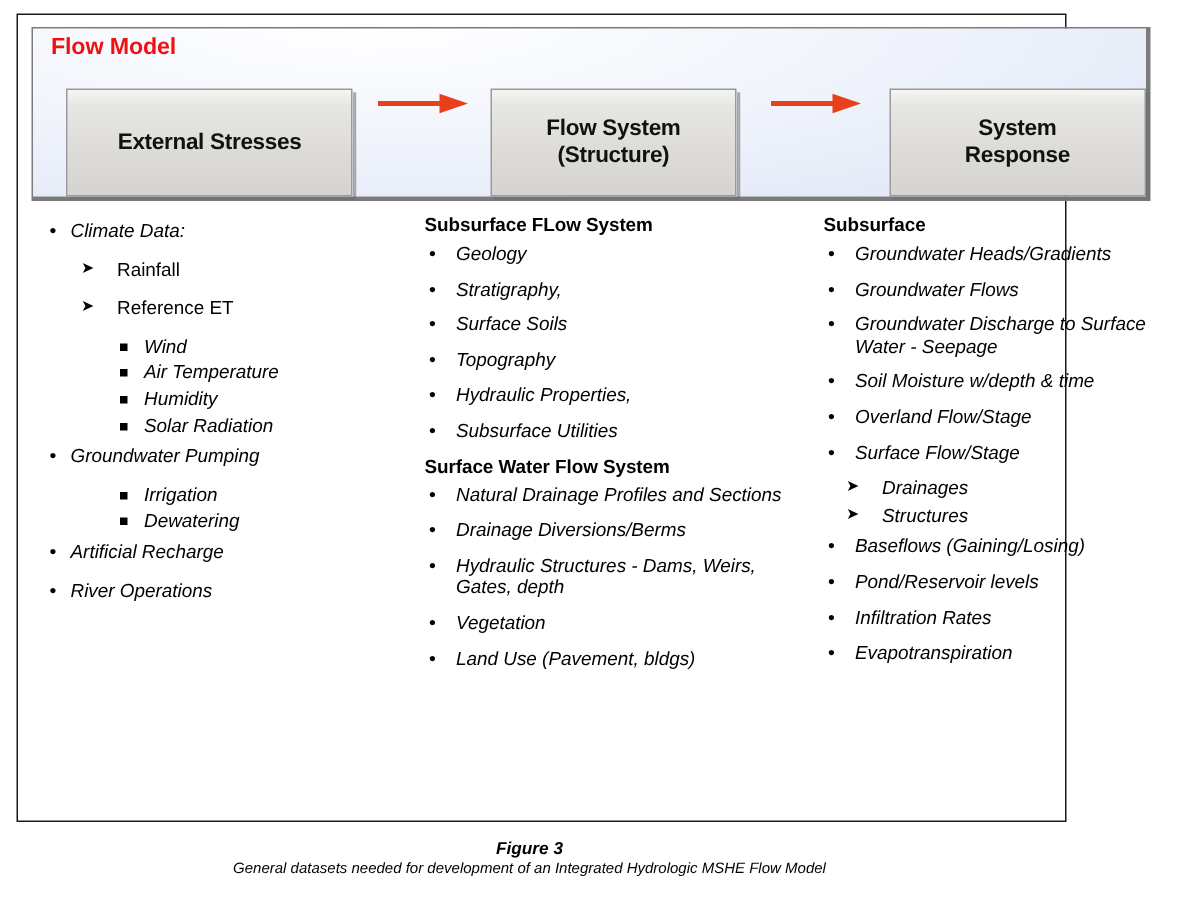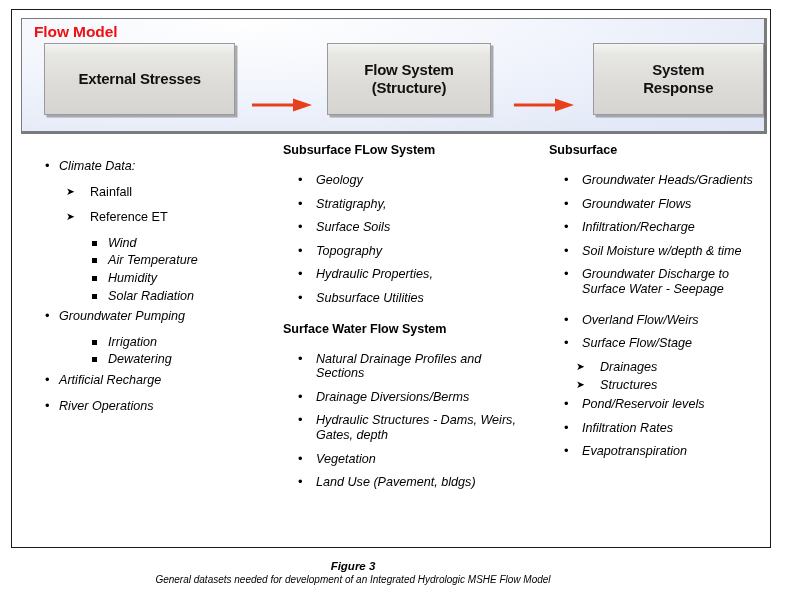--- a/index.html
+++ b/index.html
@@ -20,21 +20,21 @@
     width: 790px;
     height: 616px;
     background: #ffffff;
   }
 
   
   .figure-frame {
     position: absolute;
     left: 11px;
     top: 9px;
-    width: 760px;
+    width: 700px;
     height: 539px;
     border: 1.6px solid #1a1a1a;
     box-sizing: border-box;
     background: #ffffff;
   }
 
   
   .flow-banner {
     position: absolute;
     left: 9px;
@@ -55,25 +55,25 @@
     font-size: 15.5px;
     font-weight: bold;
     color: #ef1111;
     letter-spacing: -0.1px;
     font-family: "Liberation Sans", sans-serif;
   }
 
   .flow-row {
     position: absolute;
     left: 0;
-    top: 12px;
+    top: 40px;
     width: 100%;
     height: 84px;
     display: flex;
-    align-items: flex-end;
+    align-items: flex-start;
     justify-content: flex-start;
   }
 
   .flow-box {
     position: relative;
     box-sizing: border-box;
     height: 72px;
     border: 1.2px solid #9a9a9a;
     background: linear-gradient(180deg, #f4f4f2 0%, #e7e7e4 14%, #dedcd8 55%, #d6d4d0 100%);
     box-shadow: 2.5px 2.5px 0 0 rgba(110,110,110,0.55);
@@ -124,21 +124,21 @@
     font-weight: bold;
     color: #000000;
     letter-spacing: -0.05px;
     margin: 0 0 5px 9px;
     font-family: "Liberation Sans", sans-serif;
   }
   .col-header.spaced { margin-top: 7px; }
 
   ul.lvl {
     list-style: none;
-    margin: 16px;
+    margin: 4px;
     padding: 0;
   }
 
   li.item {
     position: relative;
     font-style: italic;
     font-size: 12.6px;
     line-height: 1.16;
     color: #000000;
     font-family: "Liberation Sans", sans-serif;
@@ -309,30 +309,30 @@
           <li class="item l1">Land Use (Pavement, bldgs)</li>
         </ul>
       </div>
 
       <div class="col col-3">
 
         <div class="col-header">Subsurface</div>
         <ul class="lvl">
           <li class="item l1">Groundwater Heads/Gradients</li>
           <li class="item l1">Groundwater Flows</li>
-          <li class="item l1">Infiltration/Recharge</li>
+          <li class="item l1">Groundwater Discharge to Surface Water - Seepage</li>
           <li class="item l1">Soil Moisture w/depth &amp; time</li>
-          <li class="item l1">Groundwater Discharge to Surface Water - Seepage</li>
-        </ul>
-
-        <ul class="lvl">
-          <li class="item l1">Overland Flow/Weirs</li>
+        </ul>
+
+        <ul class="lvl">
+          <li class="item l1">Overland Flow/Stage</li>
           <li class="item l1">Surface Flow/Stage</li>
           <li class="item l2 c3">Drainages</li>
           <li class="item l2 c3">Structures</li>
+          <li class="item l1 gap-sm">Baseflows (Gaining/Losing)</li>
           <li class="item l1">Pond/Reservoir levels</li>
           <li class="item l1">Infiltration Rates</li>
           <li class="item l1">Evapotranspiration</li>
         </ul>
       </div>
 
     </div>
   </div>
 
   <div class="caption">

